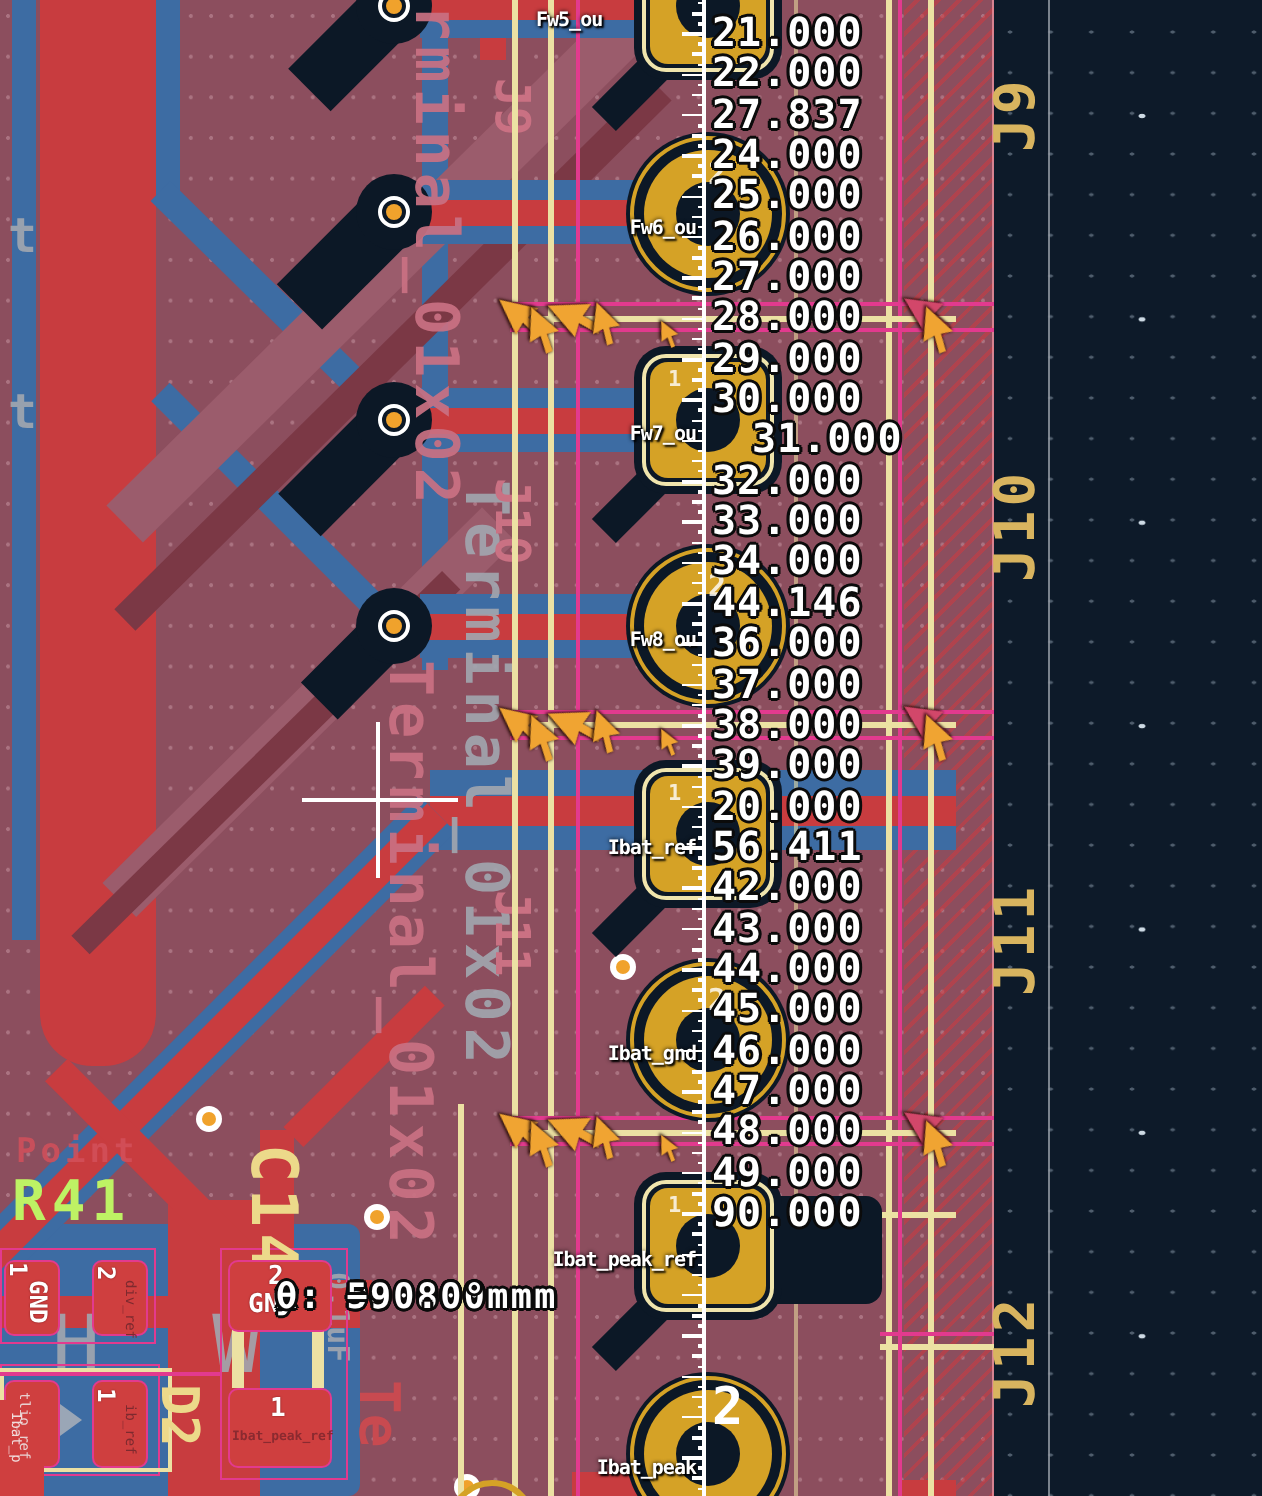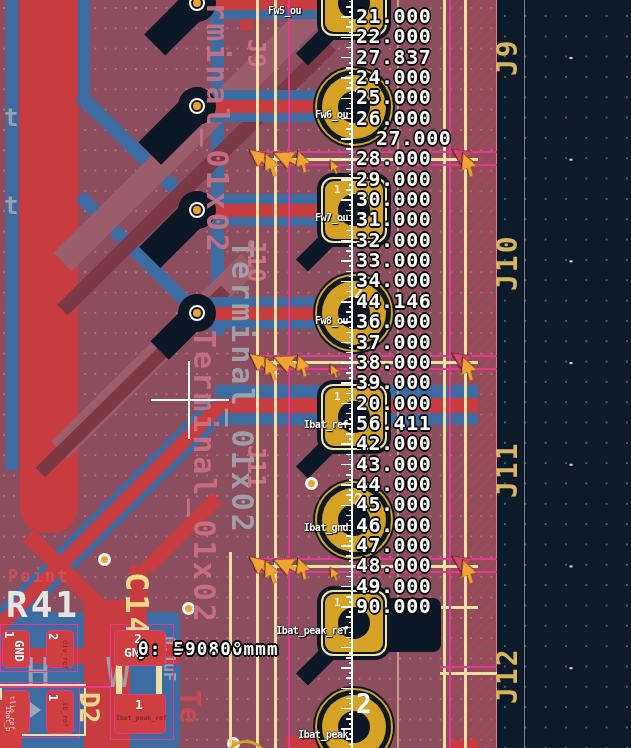--- a/index.html
+++ b/index.html
@@ -53,21 +53,21 @@
   <div class="fabgray" style="left:4px;top:104px;font-size:24px;z-index:5;">t</div>
   <div class="fabgray" style="left:4px;top:192px;font-size:24px;z-index:5;">t</div>
 
   <div class="fabpink vtext" style="left:235px;top:-40px;font-size:30px;letter-spacing:3px;">Terminal_01x02</div>
   <div class="fabpink vtext" style="left:222px;top:330px;font-size:30px;letter-spacing:3px;">Terminal_01x02</div>
   <div class="fabgray vtext" style="left:260px;top:240px;font-size:30px;letter-spacing:3px;">Terminal_01x02</div>
   <div class="vtext" style="left:206px;top:690px;font-size:28px;color:#c84a50;font-weight:bold;z-index:5;">Te</div>
   <div class="fabgray" style="left:26px;top:650px;font-size:40px;letter-spacing:16px;font-weight:normal;z-index:5;">H W</div>
   <div style="left:8px;top:566px;font-size:17px;letter-spacing:2px;color:rgba(210,80,90,.85);font-weight:bold;z-index:5;">Point</div>
 
-  <div style="left:6px;top:584px;font-size:36px;font-weight:bold;color:#e5e5e5;letter-spacing:3px;z-index:7;">R41</div>
+  <div style="left:6px;top:584px;font-size:28px;font-weight:bold;color:#bef264;letter-spacing:3px;z-index:7;">R41</div>
   <div class="courtyard" style="left:0;top:624px;width:78px;height:48px;"></div>
   <div class="smdpad" style="left:2px;top:630px;width:28px;height:38px;"></div>
   <div class="smdpad" style="left:46px;top:630px;width:28px;height:38px;"></div>
   <div class="smdtxt vtext" style="left:16px;top:631px;font-size:12px;">1</div>
   <div class="smdtxt vtext" style="left:26px;top:640px;font-size:12px;">GND</div>
   <div class="smdtxt vtext" style="left:60px;top:633px;font-size:12px;">2</div>
   <div class="vtext" style="left:69px;top:640px;font-size:7px;color:#7d2a2f;z-index:8;">div_ref</div>
 
   <div class="courtyard" style="left:0;top:682px;width:80px;height:56px;"></div>
   <div class="silkrect" style="left:0;top:684px;width:86px;height:52px;z-index:6;"></div>
@@ -446,25 +446,25 @@
     <div class="tick" style="position:absolute;left:348.5px;top:733.41125px;width:3.5px;height:1.5px;"></div>
     <div class="tick" style="position:absolute;left:345.5px;top:738.4975px;width:6.5px;height:1.5px;"></div>
     <div class="tick" style="position:absolute;left:348.5px;top:743.58375px;width:3.5px;height:1.5px;"></div>
     <div style="position:absolute;left:351.3px;top:0;width:1.6px;height:748px;background:#fff;z-index:21;"></div>
     <div class="ruler-num outl" style="position:absolute;left:356px;top:5px;">21.000</div>
     <div class="ruler-num outl" style="position:absolute;left:356px;top:25.345px;">22.000</div>
     <div class="ruler-num outl" style="position:absolute;left:356px;top:45.69px;">27.837</div>
     <div class="ruler-num outl" style="position:absolute;left:356px;top:66.035px;">24.000</div>
     <div class="ruler-num outl" style="position:absolute;left:356px;top:86.38px;">25.000</div>
     <div class="ruler-num outl" style="position:absolute;left:356px;top:106.725px;">26.000</div>
-    <div class="ruler-num outl" style="position:absolute;left:356px;top:127.07px;margin-left:20px;">27.000</div>
+    <div class="ruler-num outl" style="position:absolute;left:356px;top:127.07px;">27.000</div>
     <div class="ruler-num outl" style="position:absolute;left:356px;top:147.415px;">28.000</div>
     <div class="ruler-num outl" style="position:absolute;left:356px;top:167.76px;">29.000</div>
     <div class="ruler-num outl" style="position:absolute;left:356px;top:188.105px;">30.000</div>
-    <div class="ruler-num outl" style="position:absolute;left:356px;top:208.45px;">31.000</div>
+    <div class="ruler-num outl" style="position:absolute;left:376px;top:208.45px;">31.000</div>
     <div class="ruler-num outl" style="position:absolute;left:356px;top:228.795px;">32.000</div>
     <div class="ruler-num outl" style="position:absolute;left:356px;top:249.14px;">33.000</div>
     <div class="ruler-num outl" style="position:absolute;left:356px;top:269.485px;">34.000</div>
     <div class="ruler-num outl" style="position:absolute;left:356px;top:289.83px;">44.146</div>
     <div class="ruler-num outl" style="position:absolute;left:356px;top:310.17499999999995px;">36.000</div>
     <div class="ruler-num outl" style="position:absolute;left:356px;top:330.52px;">37.000</div>
     <div class="ruler-num outl" style="position:absolute;left:356px;top:350.865px;">38.000</div>
     <div class="ruler-num outl" style="position:absolute;left:356px;top:371.21px;">39.000</div>
     <div class="ruler-num outl" style="position:absolute;left:356px;top:391.55499999999995px;">20.000</div>
     <div class="ruler-num outl" style="position:absolute;left:356px;top:411.9px;">56.411</div>

